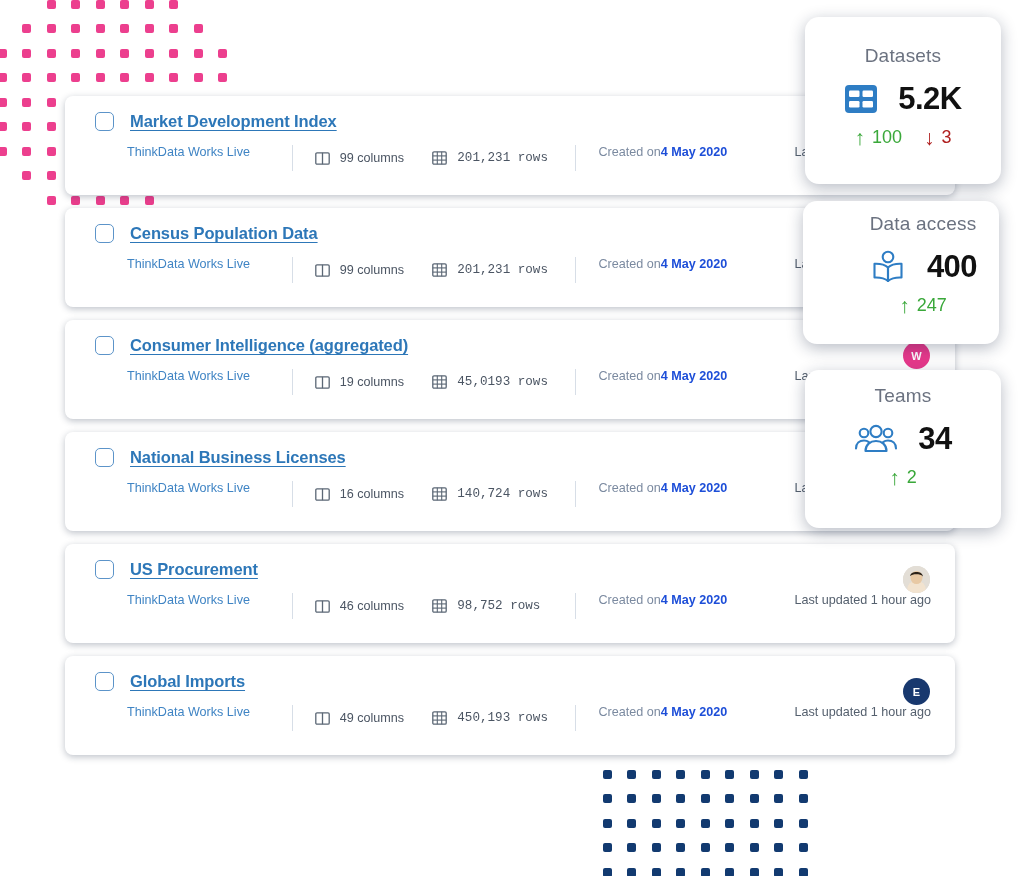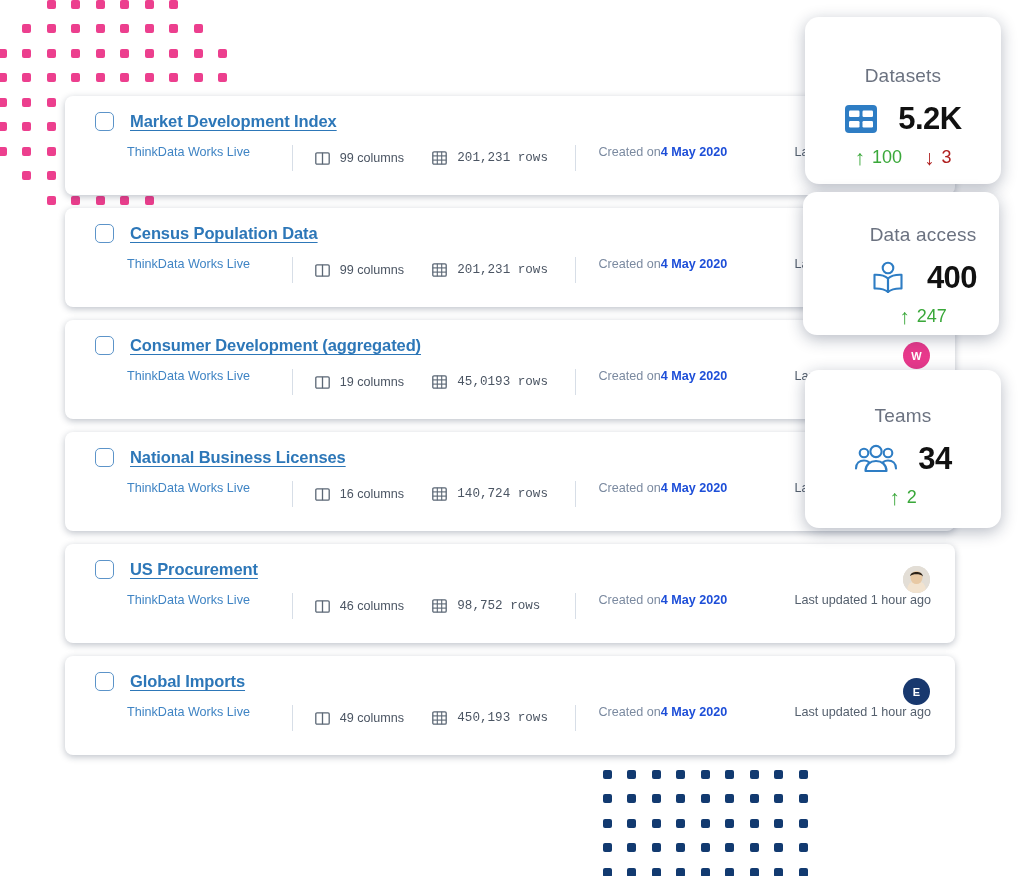--- a/index.html
+++ b/index.html
@@ -171,28 +171,27 @@
     position: absolute;
     background: #ffffff;
     border-radius: 14px;
     box-shadow: 0 4px 16px rgba(15,30,60,0.30);
     display: flex;
     flex-direction: column;
     align-items: center;
   }
 
   #card-datasets { left: 805px; top: 17px;  width: 196px; height: 167px; padding-top: 28px; }
-  #card-access   { left: 803px; top: 192px; width: 196px; height: 143px; padding-top: 12px; padding-left: 44px; }
+  #card-access   { left: 803px; top: 201px; width: 196px; height: 143px; padding-top: 12px; padding-left: 44px; }
   #card-teams    { left: 805px; top: 370px; width: 196px; height: 158px; padding-top: 15px; }
 
   .stat-title {
     font-size: 19px;
     color: #6b7280;
     letter-spacing: 0.2px;
-    margin-top: 20px;
   }
 
   .stat-main {
     display: flex;
     align-items: center;
     gap: 20px;
     margin-top: 14px;
   }
 
   .stat-value {
@@ -443,21 +442,21 @@
             <span class="divider"></span>
             <span class="meta-created"><span>Created on</span><b>4 May 2020</b></span>
             <span class="meta-updated">Last updated 1 hour ago</span>
           </div>
         </div>
       </div>
       <div class="row-card">
         <div class="row-inner">
           <div class="row-head">
             <div class="checkbox"></div>
-            <a class="row-title" href="#">Consumer Development (aggregated)</a>
+            <a class="row-title" href="#">Consumer Intelligence (aggregated)</a>
           </div>
           <div class="row-meta">
             <span class="meta-source">ThinkData Works Live</span>
             <span class="divider"></span>
             <span class="meta-item meta-cols">
               <span>
                 <svg class="ic" width="15" height="13" viewBox="0 0 15 13" aria-hidden="true">
                   <rect x="0.8" y="0.8" width="13.4" height="11.4" rx="1.2" fill="none" stroke="#5b6775" stroke-width="1.3"></rect>
                   <line x1="7.5" y1="0.8" x2="7.5" y2="12.2" stroke="#5b6775" stroke-width="1.3"></line>
                 </svg>

